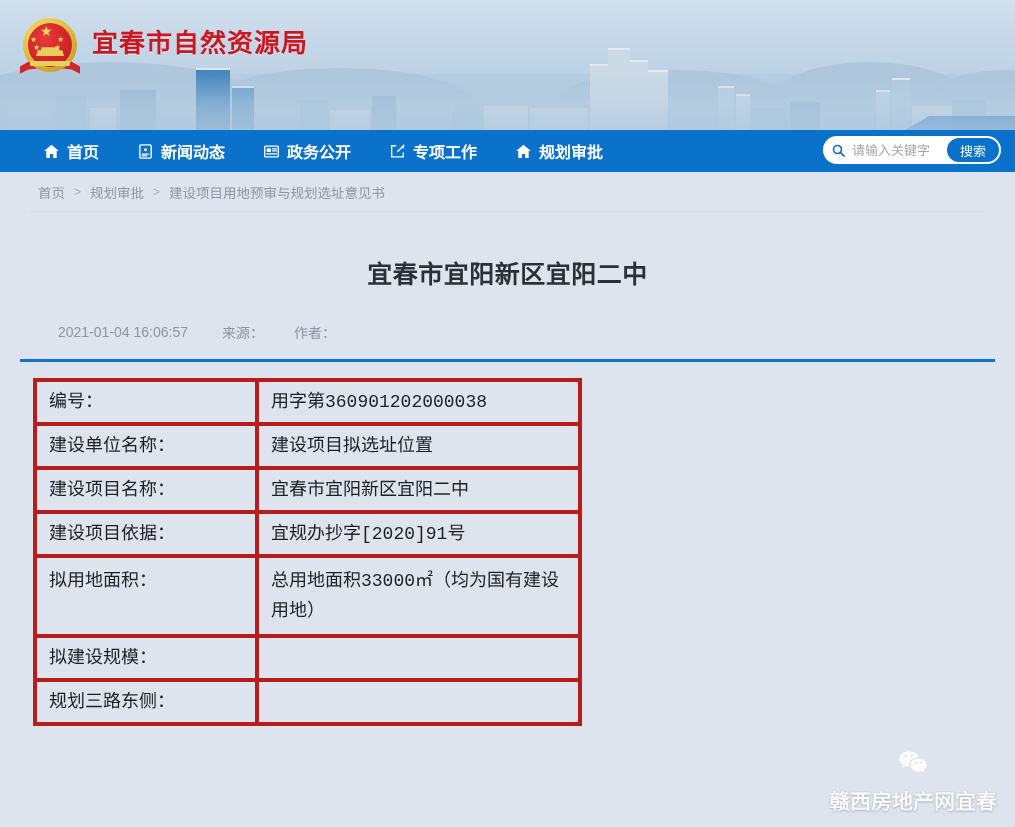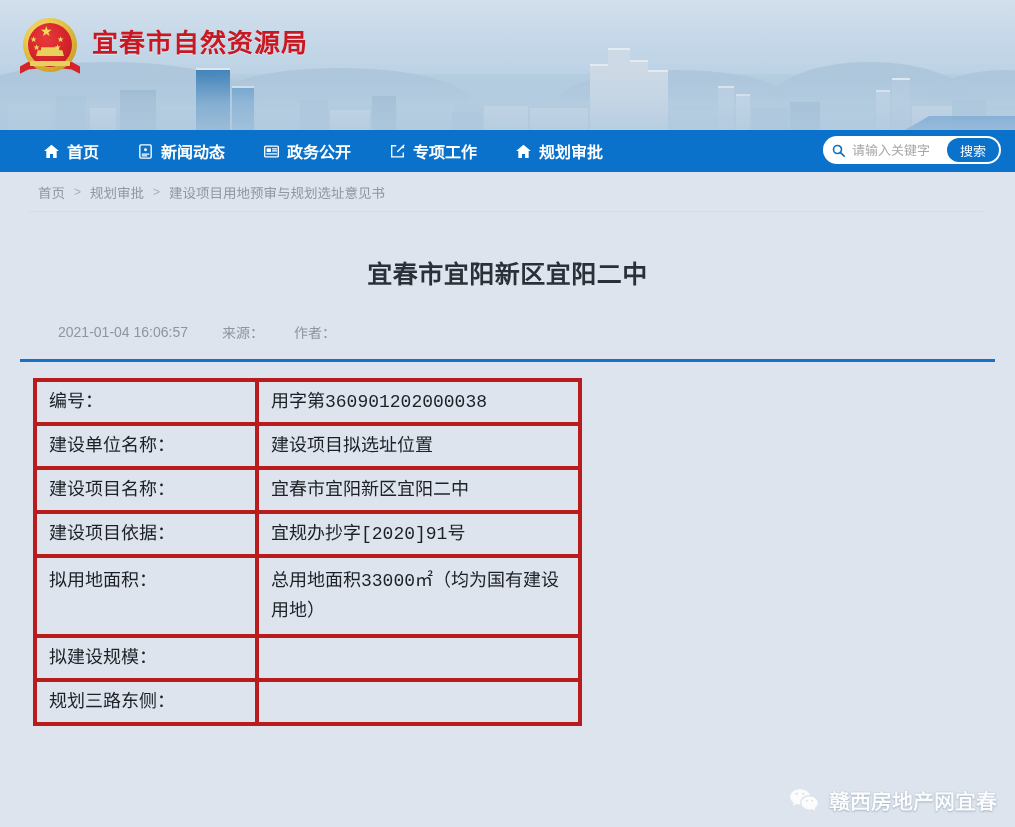--- a/index.html
+++ b/index.html
@@ -199,20 +199,21 @@
   table.doc td.k { width: 222px; }
   table.doc td.v { width: 323px; }
   table.doc tr.tall td { height: 70px; vertical-align: top; }
   table.doc tr.short td { height: 30px; padding: 5px 12px; }
 
   
   .wm {
     position: absolute; right: 18px; bottom: 12px;
     display: flex; align-items: center; gap: 10px;
     opacity: .92;
+    flex-direction: column;
   }
   .wm-ico { width: 30px; height: 26px; flex: 0 0 auto; }
   .wm-ico svg { width: 30px; height: 26px; display: block; }
   .wm-txt {
     font-size: 21px; font-weight: bold; color: #ffffff;
     text-shadow: 0 0 1px rgba(120,140,165,.85), 0 1px 2px rgba(120,140,165,.5);
     white-space: nowrap;
   }
 </style>
 </head>

